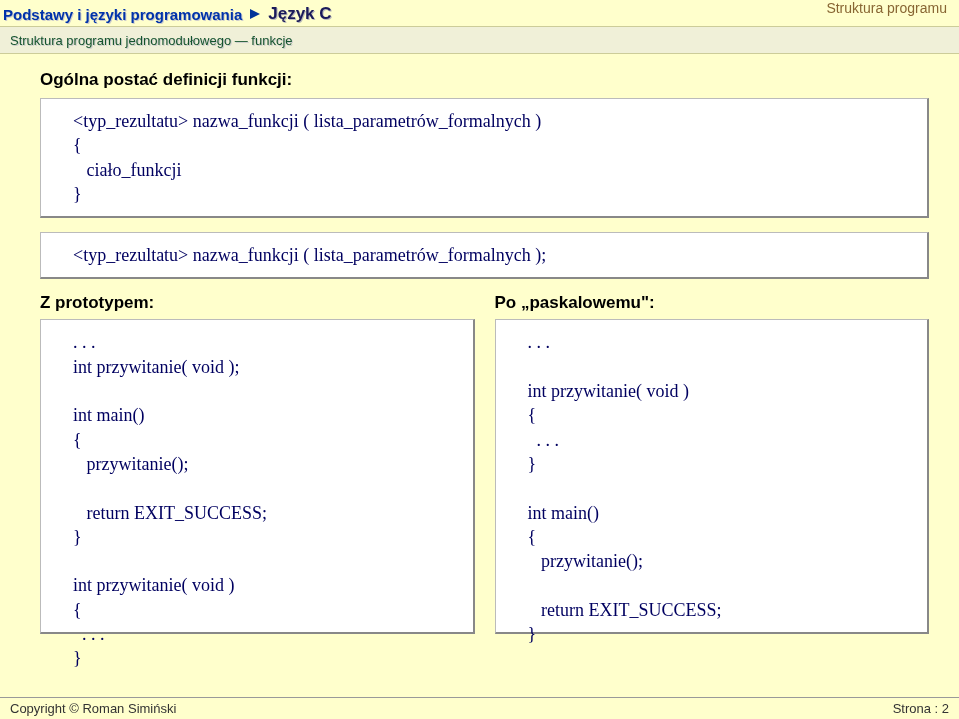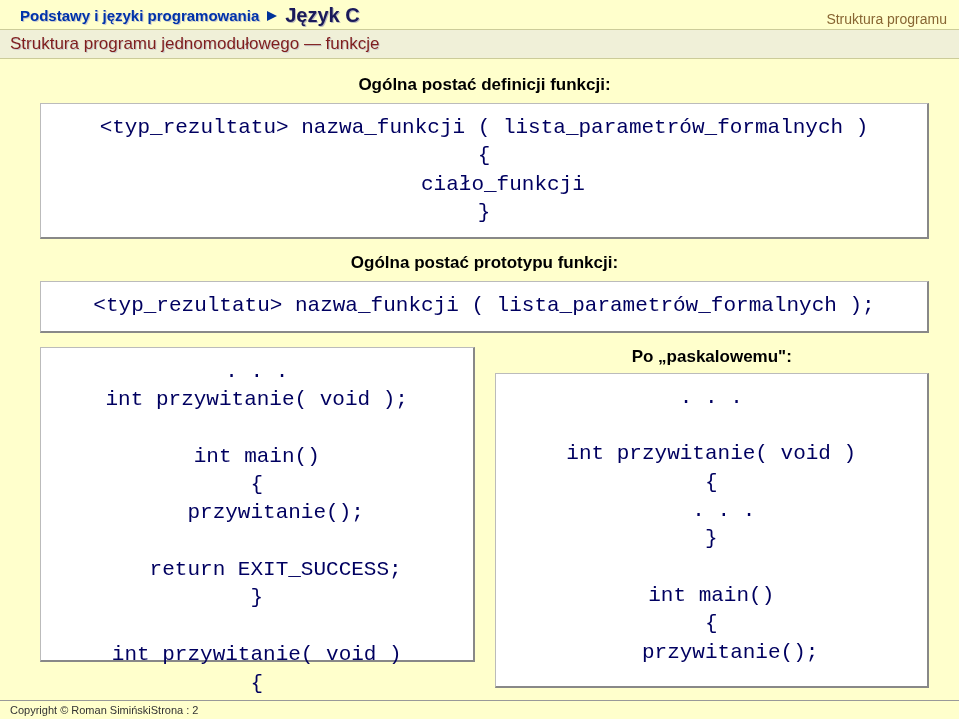--- a/index.html
+++ b/index.html
@@ -6,82 +6,81 @@
   body {
     font-family: Verdana, Arial, sans-serif;
     background: #ffffcc;
     width: 959px;
     height: 719px;
     position: relative;
     color: #000;
   }
   .header-bar {
     background: #ffffcc;
-    padding: 4px 8px 0 20px;
+    padding: 4px 8px 0 3px;
   }
   .breadcrumb {
     display: flex;
     align-items: center;
     gap: 6px;
   }
   .crumb-link {
     color: #0033aa;
     font-size: 15px;
     font-weight: bold;
     text-shadow: 1px 1px 0 #ccc;
   }
   .arrow-icon {
     display: inline-flex;
     align-items: center;
     justify-content: center;
   }
   .arrow-icon svg { display: block; }
   .crumb-current {
     color: #1a1a5a;
-    font-size: 20px;
+    font-size: 17px;
     font-weight: bold;
     text-shadow: 1px 1px 0 #bbb;
   }
   .header-right {
     position: absolute;
-    top: 11px;
+    top: 0;
     right: 12px;
     color: #886633;
     font-size: 14px;
   }
   .subtitle-bar {
     background: #f0f0d8;
     border-top: 1px solid #cccc99;
     border-bottom: 1px solid #cccc99;
     padding: 4px 10px;
     margin-top: 2px;
   }
   .subtitle {
-    color: #7f1d1d;
-    font-size: 17px;
+    color: #14532d;
+    font-size: 13px;
     text-shadow: 1px 1px 0 #ccc;
   }
   .content {
     padding: 12px 30px 10px 40px;
-    text-align: center;
   }
   .section-title {
     font-size: 17px;
     font-weight: bold;
     margin-bottom: 8px;
     margin-top: 4px;
   }
   .code-box {
     background: #fff;
     border: 1px solid #bbb;
     border-bottom: 2px solid #888;
     border-right: 2px solid #888;
-    padding: 10px 18px;
-    font-family: Liberation Mono, monospace;
-    font-size: 21px;
+    padding: 10px 32px;
+    font-family: Liberation Serif, serif;
+    font-size: 18px;
     line-height: 1.35;
     white-space: pre;
     margin-bottom: 14px;
     color: #000060;
   }
   .two-col {
     display: flex;
     gap: 20px;
     margin-top: 6px;
   }
@@ -95,21 +94,22 @@
     height: 315px;
   }
   .footer {
     position: absolute;
     bottom: 0;
     left: 0;
     right: 0;
     border-top: 1px solid #999;
     padding: 3px 10px;
     display: flex;
-    font-size: 11px;
+    justify-content: space-between;
+    font-size: 13px;
     color: #333;
     background: #ffffcc;
   }
 </style>
 </head>
 <body>
 
 <div class="header-bar">
   <div class="breadcrumb">
     <span class="crumb-link">Podstawy i języki programowania</span>
@@ -128,26 +128,26 @@
 </div>
 
 <div class="content">
 
   <div class="section-title">Ogólna postać definicji funkcji:</div>
   <div class="code-box">&lt;typ_rezultatu&gt; nazwa_funkcji ( lista_parametrów_formalnych )
 {
    ciało_funkcji
 }</div>
 
-  <div class="section-title">Ogólna postać prototypu funkcji:</div>
   <div class="code-box">&lt;typ_rezultatu&gt; nazwa_funkcji ( lista_parametrów_formalnych );</div>
 
 
   <div class="two-col">
     <div class="col">
+      <div class="col-title">Z prototypem:</div>
       <div class="code-box">. . .
 int przywitanie( void );
 
 int main()
 {
    przywitanie();
 
    return EXIT_SUCCESS;
 }
 

